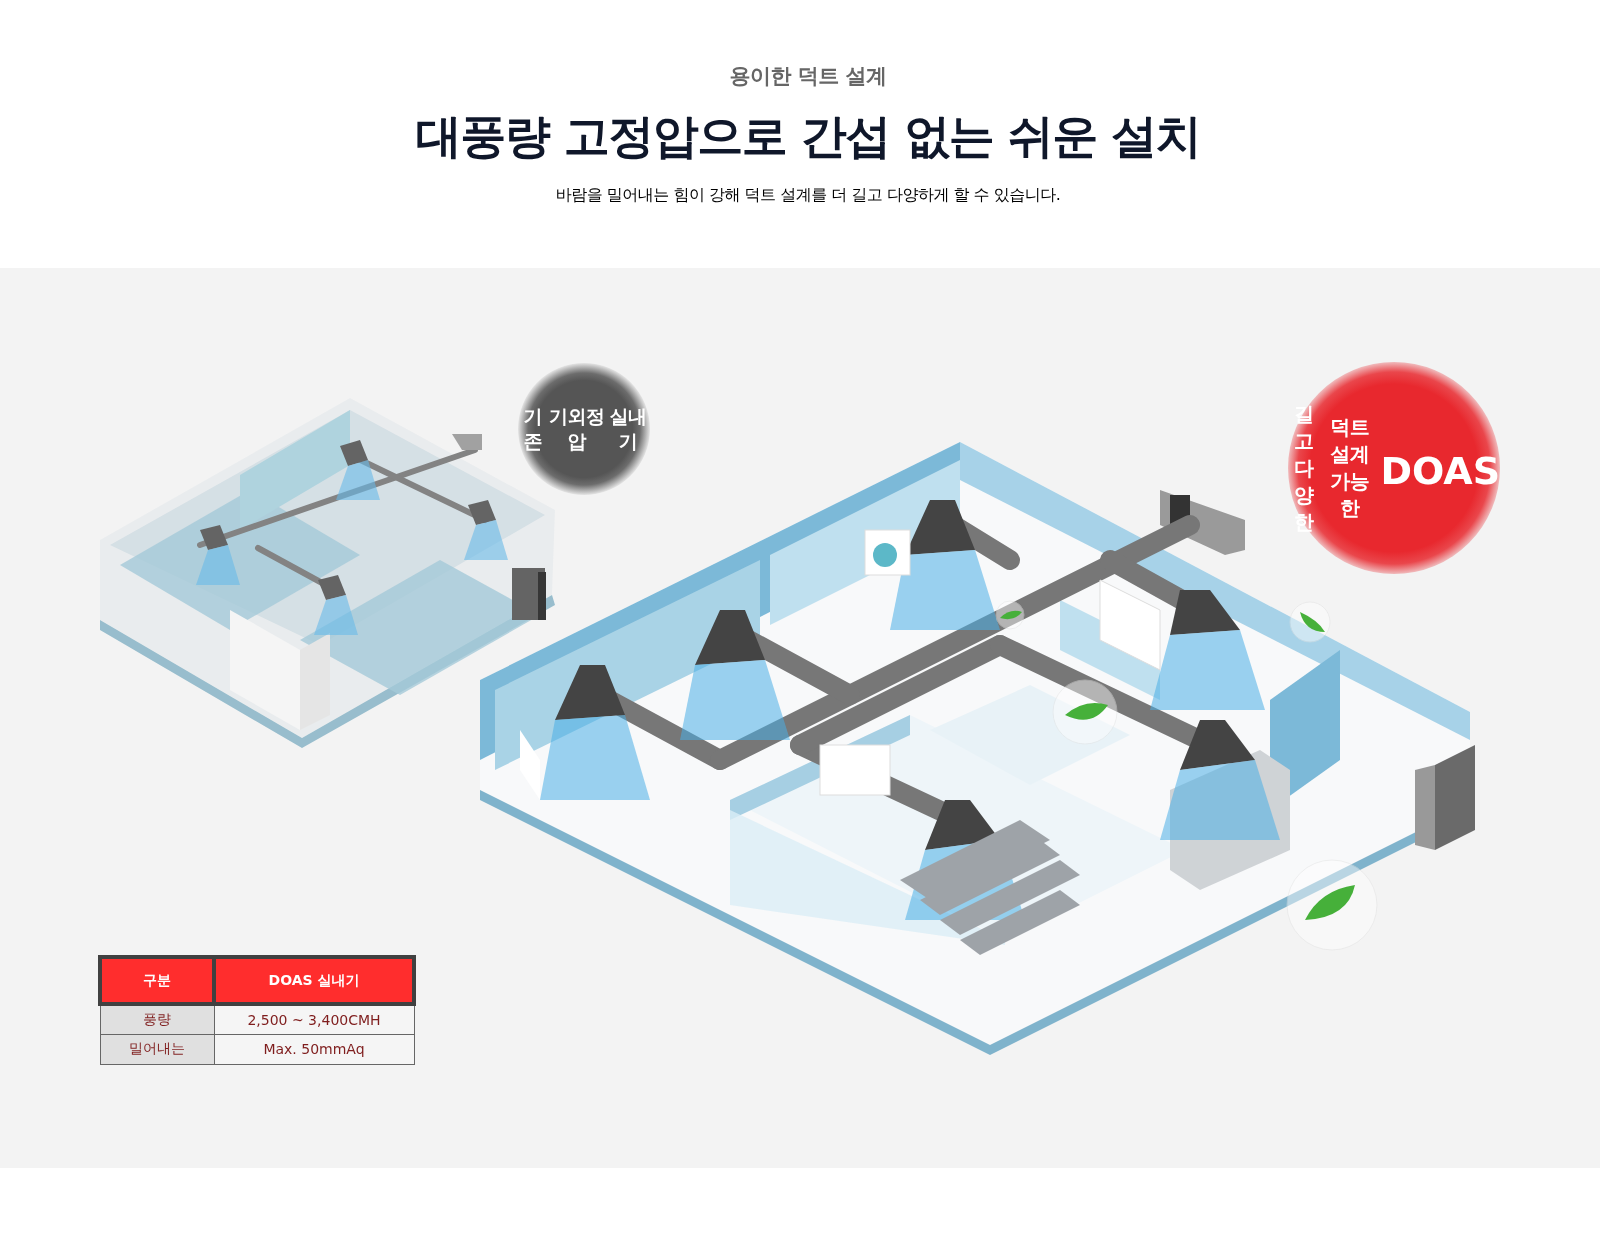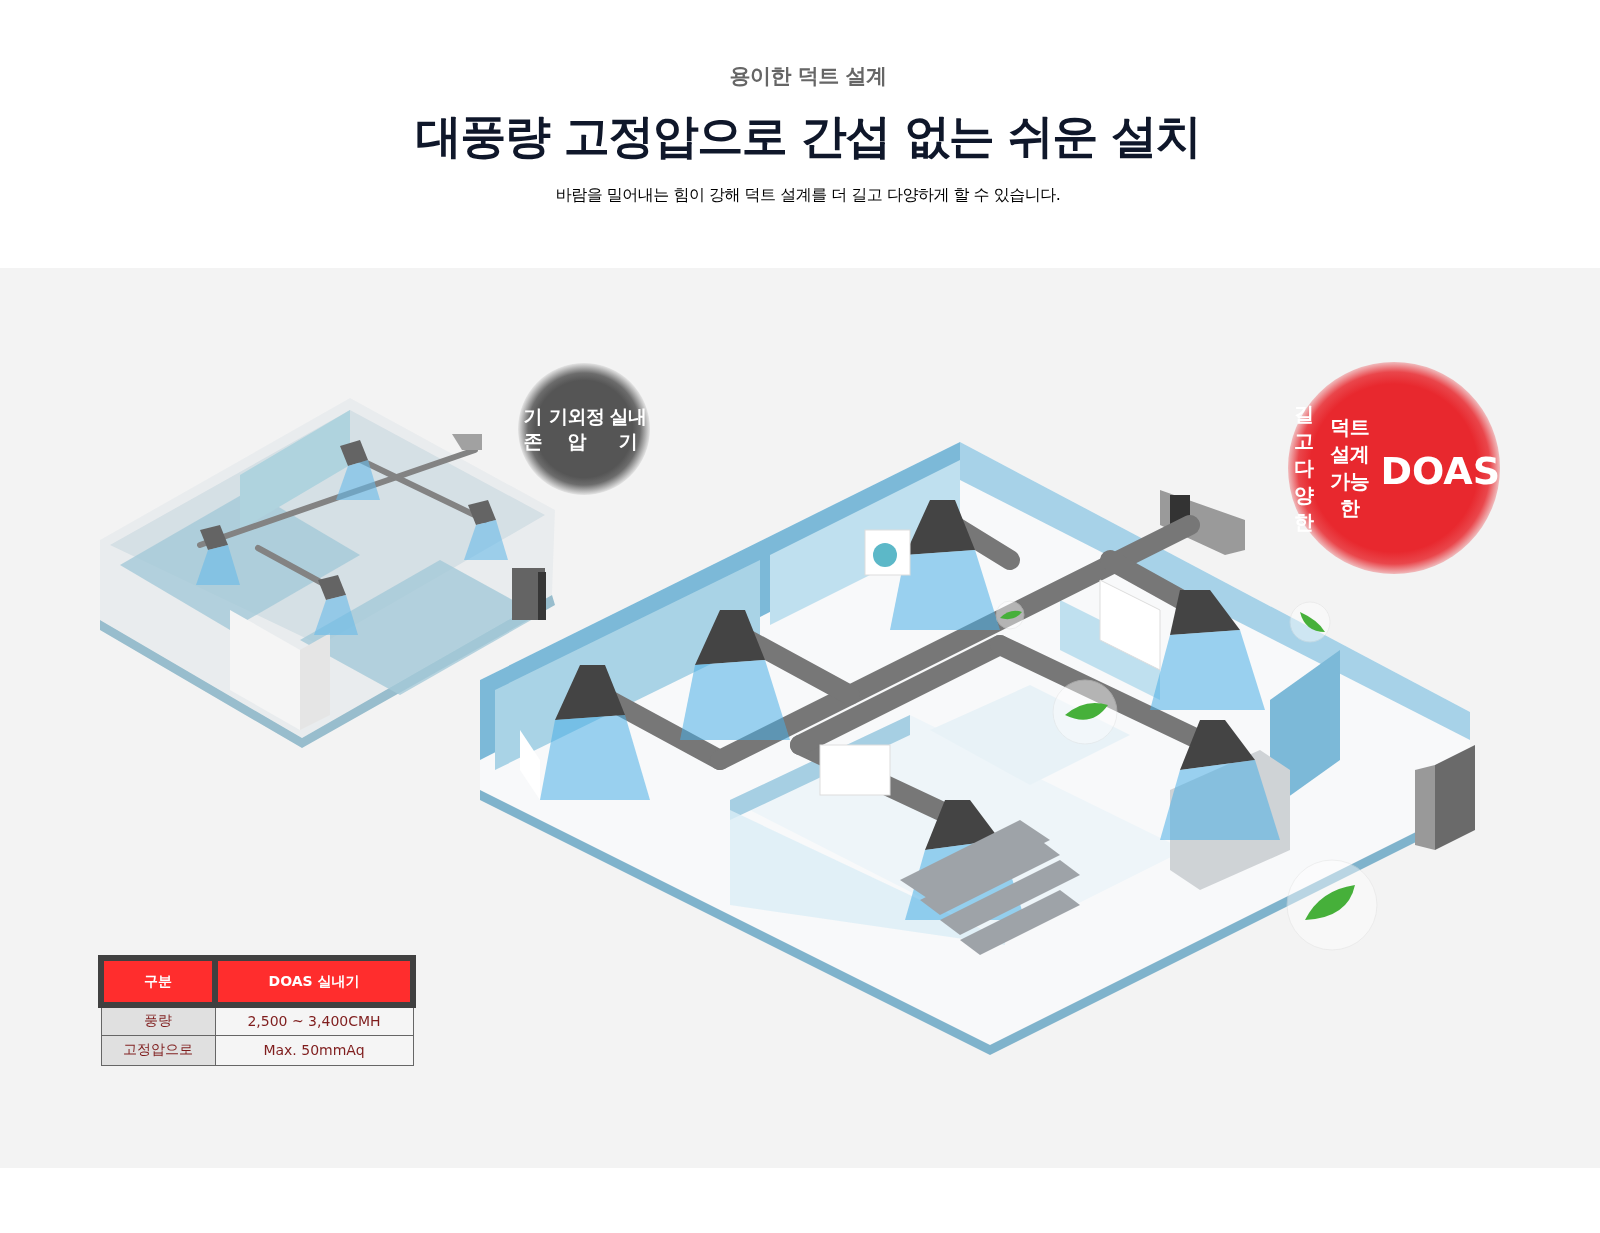--- a/index.html
+++ b/index.html
@@ -19,21 +19,21 @@
     background: radial-gradient(circle, #555555 0, #555555 52%, rgba(85,85,85,0.85) 60%, rgba(85,85,85,0) 72%); }
   .badge-dark::before, .badge-red::before { content: ""; position: absolute; inset: 0; border-radius: 50%;
     background-image: radial-gradient(circle, rgba(0,0,0,0) 0 1px, transparent 1.6px); }
   .badge-dark .line { font-size: 19px; line-height: 25px; letter-spacing: -0.5px; position: relative; }
   .badge-red { left: 1288px; top: 94px; width: 212px; height: 212px;
     background: radial-gradient(circle, #e8282e 0, #e8282e 56%, rgba(232,40,46,0.85) 64%, rgba(232,40,46,0) 74%); gap: 8px; }
   .badge-red .line { font-size: 20px; line-height: 27px; letter-spacing: -0.5px; position: relative; }
   .badge-red .big { font-size: 38px; line-height: 52px; margin-top: 6px; letter-spacing: 0; position: relative; }
 
   .spec-table { position: absolute; left: 98px; top: 687px; width: 318px; border-collapse: collapse; font-size: 14px; }
-  .spec-table th { background: #ff2d2d; color: #ffffff; font-weight: bold; height: 47px; border: 6px solid #404040; text-align: center; }
+  .spec-table th { background: #ff2d2d; color: #ffffff; font-weight: bold; height: 47px; border: 4px solid #404040; text-align: center; }
   .spec-table td { height: 30px; border: 1px solid #666666; text-align: center; color: #7f1d1d; }
   .spec-table td.k { background: #e0e0e0; width: 114px; }
   .spec-table td.v { background: #f5f5f5; }
 </style>
 </head>
 <body>
 
 <div class="header">
   <div class="eyebrow">용이한 덕트 설계</div>
   <h1 class="headline">대풍량 고정압으로 간섭 없는 쉬운 설치</h1>
@@ -148,18 +148,18 @@
         <th>구분</th>
         <th>DOAS 실내기</th>
       </tr>
     </thead>
     <tbody>
       <tr>
         <td class="k">풍량</td>
         <td class="v">2,500 ~ 3,400CMH</td>
       </tr>
       <tr>
-        <td class="k">고정압으로</td>
+        <td class="k">밀어내는</td>
         <td class="v">Max. 50mmAq</td>
       </tr>
     </tbody>
   </table>
 </div>
 
 </body></html>

